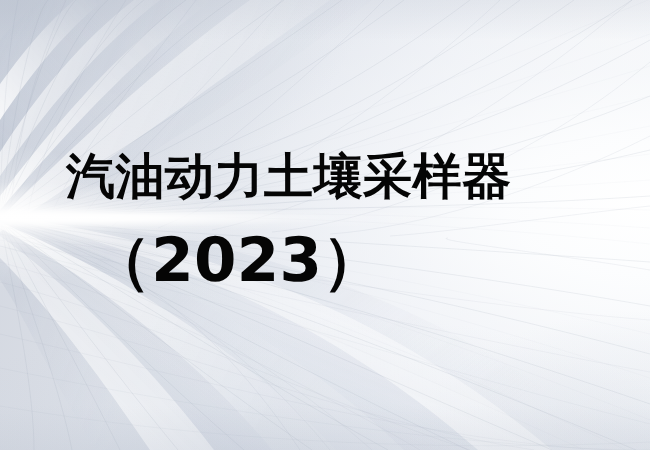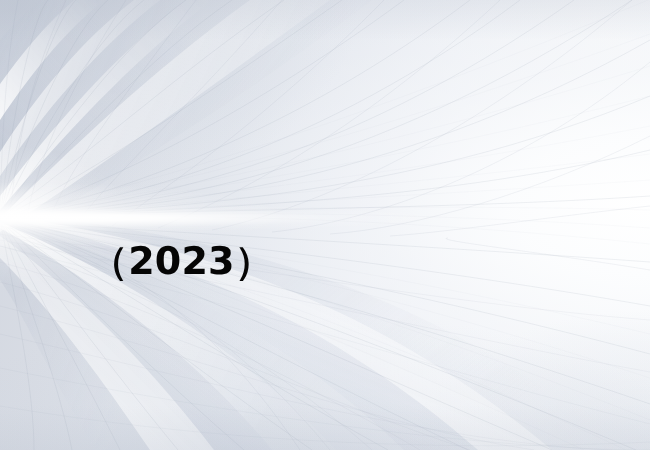--- a/index.html
+++ b/index.html
@@ -131,21 +131,21 @@
   .title-line-1 {
     left: 66px;
     top: 148px;
     font-size: 49px;
     line-height: 58px;
   }
 
   .title-line-2 {
     left: 90px;
     top: 232px;
-    font-size: 38px;
+    font-size: 61px;
     line-height: 58px;
     letter-spacing: 0.005em;
   }
 </style>
 </head>
 <body>
 
 <div class="banner">
 
   <div class="layer bg-base"></div>
@@ -279,16 +279,17 @@
       <path d="M 0,223 C 150,250 340,316 626,450"></path>
       <path d="M 0,223 C 142,256 322,330 584,450"></path>
     </g>
   </svg>
 
   <div class="layer flare"></div>
 
   <div class="layer vignette"></div>
 
   <div class="title-block">
+    <div class="title-line title-line-1">汽油动力土壤采样器</div>
     <div class="title-line title-line-2">（2023）</div>
   </div>
 
 </div>
 
 </body></html>

